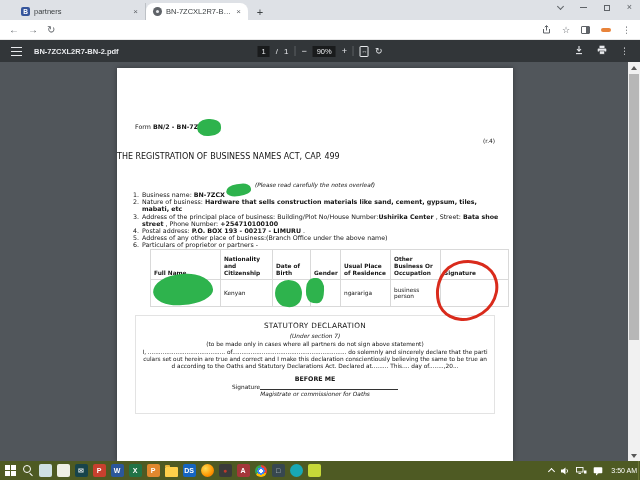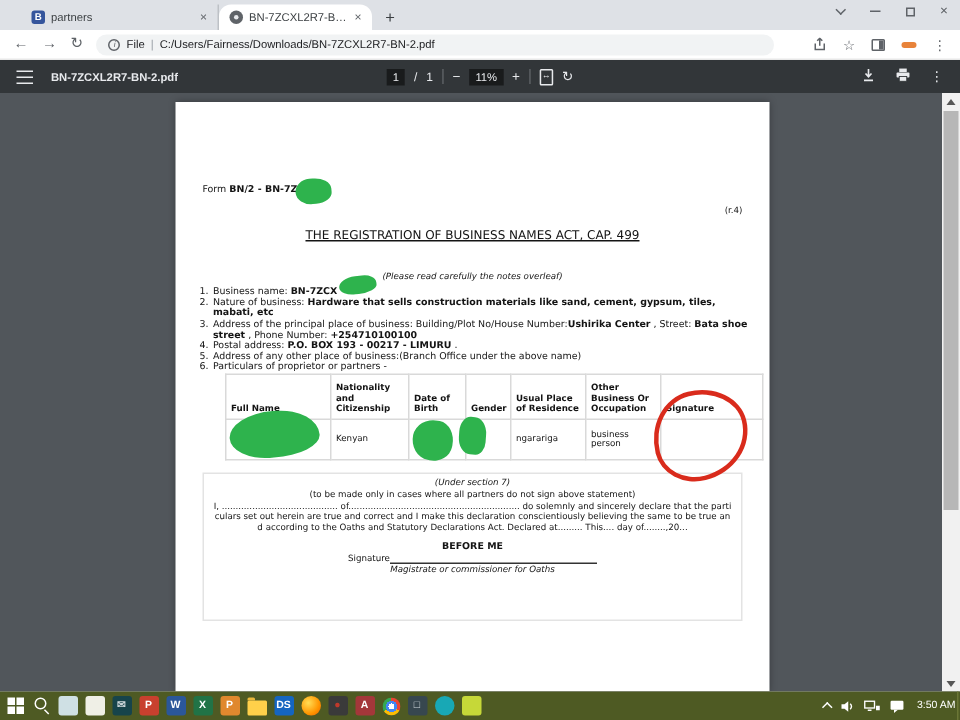--- a/index.html
+++ b/index.html
@@ -56,21 +56,21 @@
   .rot-icon { font-size:9px; }
   .pdf-right { margin-left:auto; display:flex; align-items:center; gap:13px; }
 
   
   .viewer { position:relative; height:399px; background:#51565b; overflow:hidden; }
   .page { position:absolute; left:117px; top:6px; width:396px; height:393px; background:#fff;
     box-shadow:0 0 5px rgba(0,0,0,.35); font-family:"DejaVu Sans", sans-serif; color:#141414; }
 
   .form-line { position:absolute; left:18px; top:55px; font-size:6.3px; }
   .rev { position:absolute; right:18px; top:70px; font-size:5.8px; }
-  .act-title { position:absolute; left:0; right:0; top:84px; text-align:center; font-size:8px;text-decoration:underline; }
+  .act-title { position:absolute; left:0; right:0; top:84px; font-size:8px; }
   .doc-title { position:absolute; left:0; right:0; top:98px; text-align:center; font-size:12px; font-weight:bold; letter-spacing:.6px; }
   .doc-sub { position:absolute; left:0; right:0; top:114px; text-align:center; font-size:5.8px; font-style:italic; }
 
   .doc-list { position:absolute; left:16px; top:123px; width:366px; font-size:6.3px; line-height:7.2px; }
   .doc-li { display:flex; }
   .doc-num { width:9px; flex:none; }
   .doc-li-body b { font-weight:bold; }
 
   .ptable { position:absolute; left:33px; top:181px; width:358px; border-collapse:collapse; table-layout:fixed; }
   .ptable th, .ptable td { border:1px solid #d9d9d9; font-size:5.8px; padding:2px 3px; font-weight:normal; }
@@ -150,26 +150,20 @@
     <span class="win-min"></span>
     <span class="win-max"></span>
     <span class="win-close">×</span>
   </div>
 </div>
 
 <div class="toolbar">
   <span class="navbtn">←</span>
   <span class="navbtn">→</span>
   <span class="navbtn">↻</span>
-  <div class="addressbar">
-    <span class="info-icon">i</span>
-    <span>File</span>
-    <span class="addr-sep">|</span>
-    <span>C:/Users/Fairness/Downloads/BN-7ZCXL2R7-BN-2.pdf</span>
-  </div>
   <div class="tool-right">
     <span class="share-icon">
       <svg width="9" height="9" viewBox="0 0 9 9">
           <path d="M1.5 4v4h6V4M4.5 5.5V.8M2.8 2.2 4.5.6l1.7 1.6" stroke="#5f6368" fill="none" stroke-width="1"></path>
         </svg>
     </span>
     <span class="star">☆</span>
     <span class="panel-box"></span>
     <span class="ext-pill"></span>
     <span class="kebab">⋮</span>
@@ -178,21 +172,21 @@
 
 <div class="pdfbar">
   <span class="hamburger"></span>
   <span class="pdf-title">BN-7ZCXL2R7-BN-2.pdf</span>
   <div class="pdfbar-center">
     <span class="pagebox">1</span>
     <span>/</span>
     <span>1</span>
     <span class="vsep"></span>
     <span class="zoombtn">−</span>
-    <span class="zoombox">11%</span>
+    <span class="zoombox">90%</span>
     <span class="zoombtn">+</span>
     <span class="vsep"></span>
     <span class="fit-icon">↔</span>
     <span class="rot-icon">↻</span>
   </div>
   <div class="pdf-right">
     <span>
       <svg width="10" height="10" viewBox="0 0 10 10">
           <path d="M5 1v5M3 4l2 2.2L7 4" stroke="#e8eaed" fill="none" stroke-width="1.1"></path>
           <path d="M2 8.6h6" stroke="#e8eaed" stroke-width="1.1"></path>
@@ -274,20 +268,21 @@
             <td></td>
             <td></td>
             <td>ngarariga</td>
             <td>business person</td>
             <td></td>
           </tr>
         </tbody>
     </table>
 
     <div class="decl-box">
+      <div class="decl-head">STATUTORY DECLARATION</div>
       <div class="decl-sec">(Under section 7)</div>
       <div class="decl-note">(to be made only in cases where all partners do not sign above statement)</div>
       <div class="decl-body">I, .......................................... of.............................................................. do solemnly and sincerely declare that the particulars set out herein are true and correct and I make this declaration conscientiously believing the same to be true and according to the Oaths and Statutory Declarations Act. Declared at......... This.... day of........,20...</div>
       <div class="before-me">BEFORE ME</div>
       <div class="sig-row">
         <span>Signature</span>
         <span class="sig-line"></span>
       </div>
       <div class="witness">Magistrate or commissioner for Oaths</div>
     </div>

